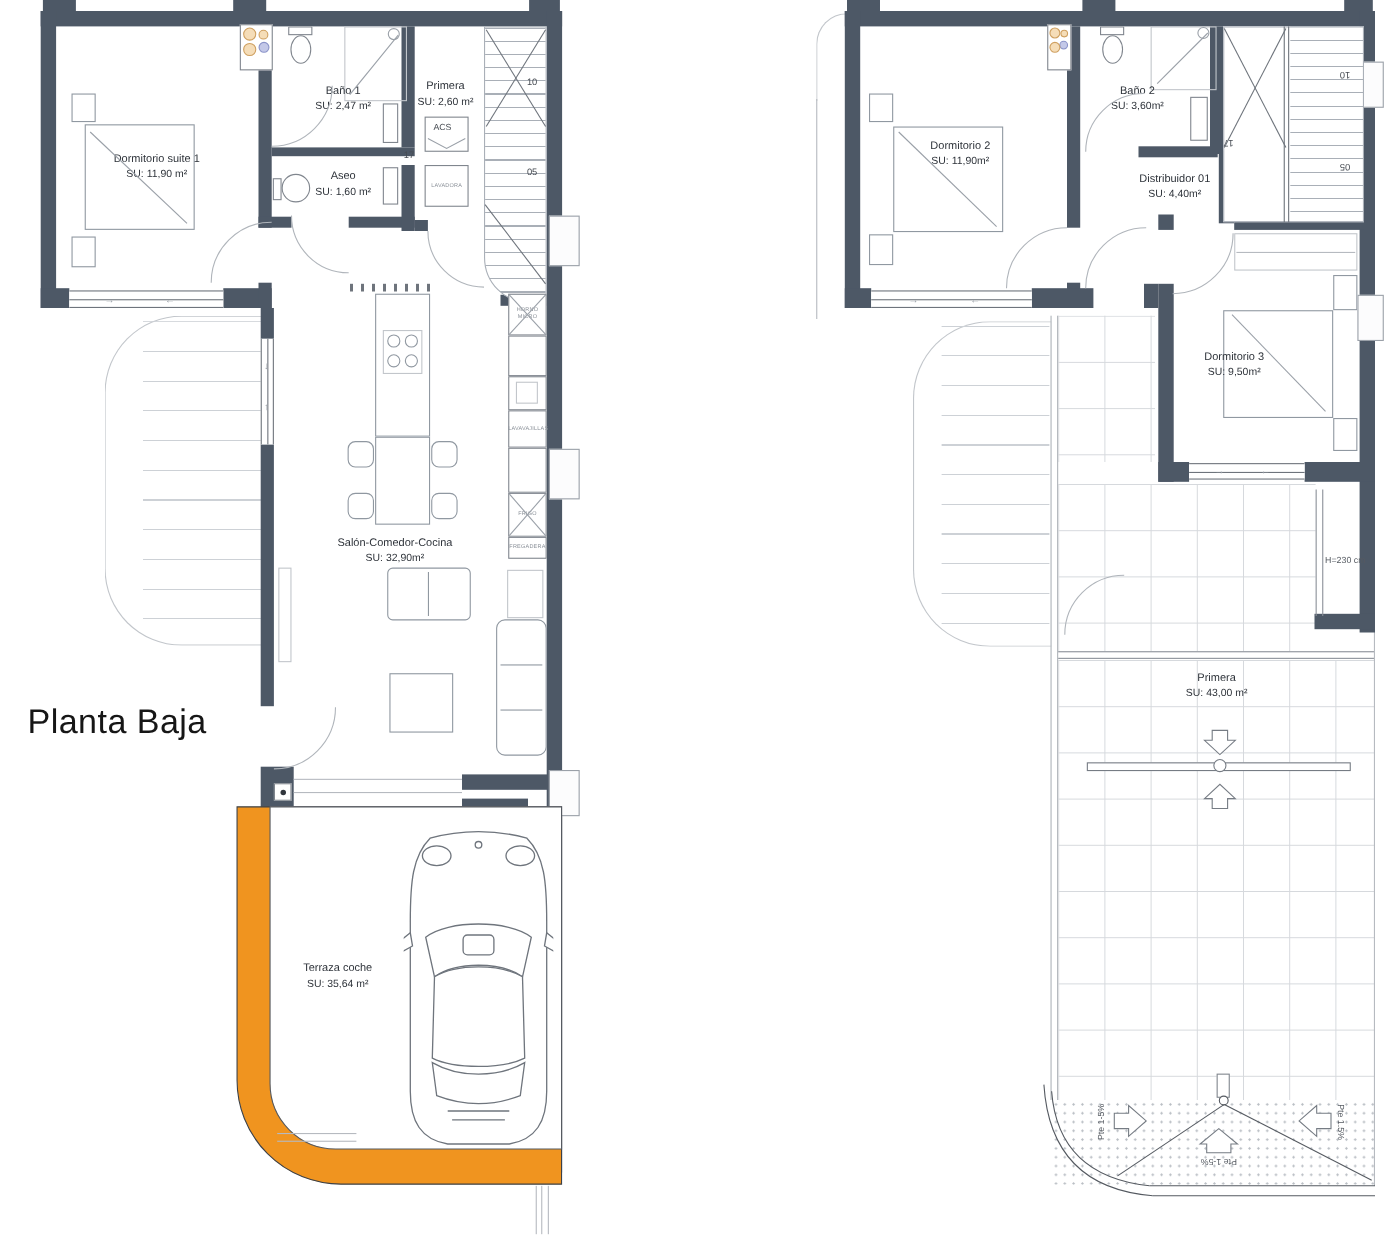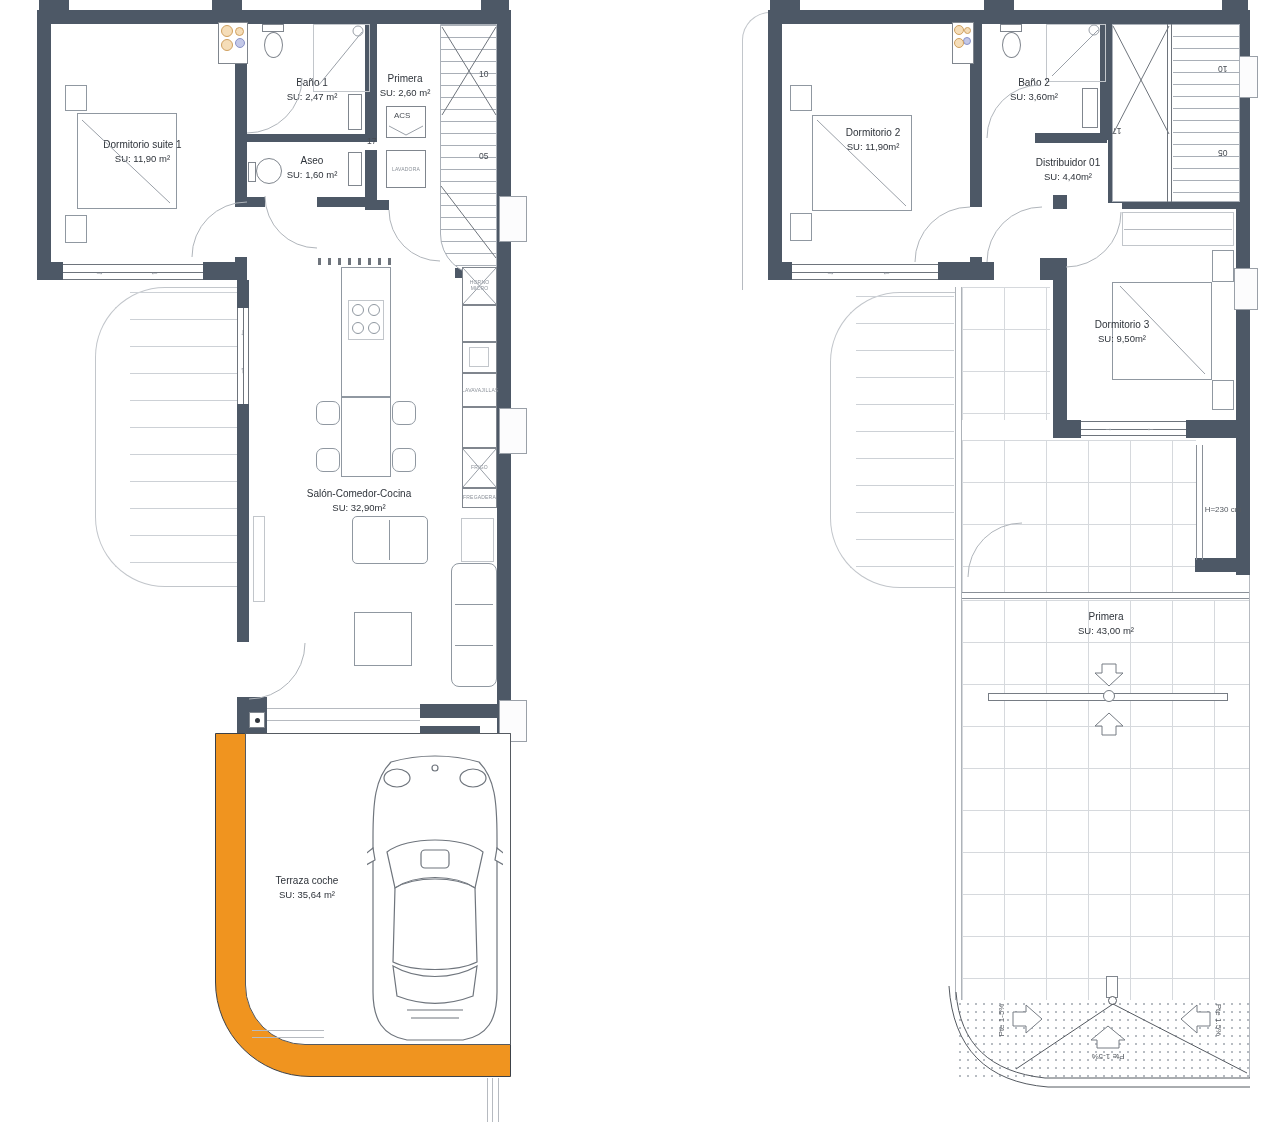--- a/index.html
+++ b/index.html
@@ -221,20 +221,21 @@
         <line x1="463" y1="449" x2="496" y2="487"></line>
         <line x1="496" y1="449" x2="463" y2="487"></line>
       </g>
       <g fill="none" stroke="#6e747c" stroke-width="1">
         <line x1="442" y1="27" x2="496" y2="115"></line>
         <line x1="496" y1="27" x2="442" y2="115"></line>
         <line x1="441" y1="186" x2="496" y2="258"></line>
       </g>
     </svg>
 
+    <div class="title" style="left:25px;top:638px">Planta Baja</div>
   </div>
 
   <div class="plan">
 
     <div class="lt" style="left:742px;top:12px;width:30px;height:80px;border-right:none;border-bottom:none;border-top-left-radius:28px"></div>
     <div class="line" style="left:742px;top:90px;width:1px;height:200px"></div>
     <div class="lt" style="left:830px;top:292px;width:126px;height:296px;border-right:none;border-radius:70px 0 0 70px"></div>
     <div class="a stripes" style="left:856px;top:296px;width:98px;height:288px"></div>
 
     <div class="line" style="left:955px;top:287px;width:1px;height:713px;background:#aeb3b9"></div>

